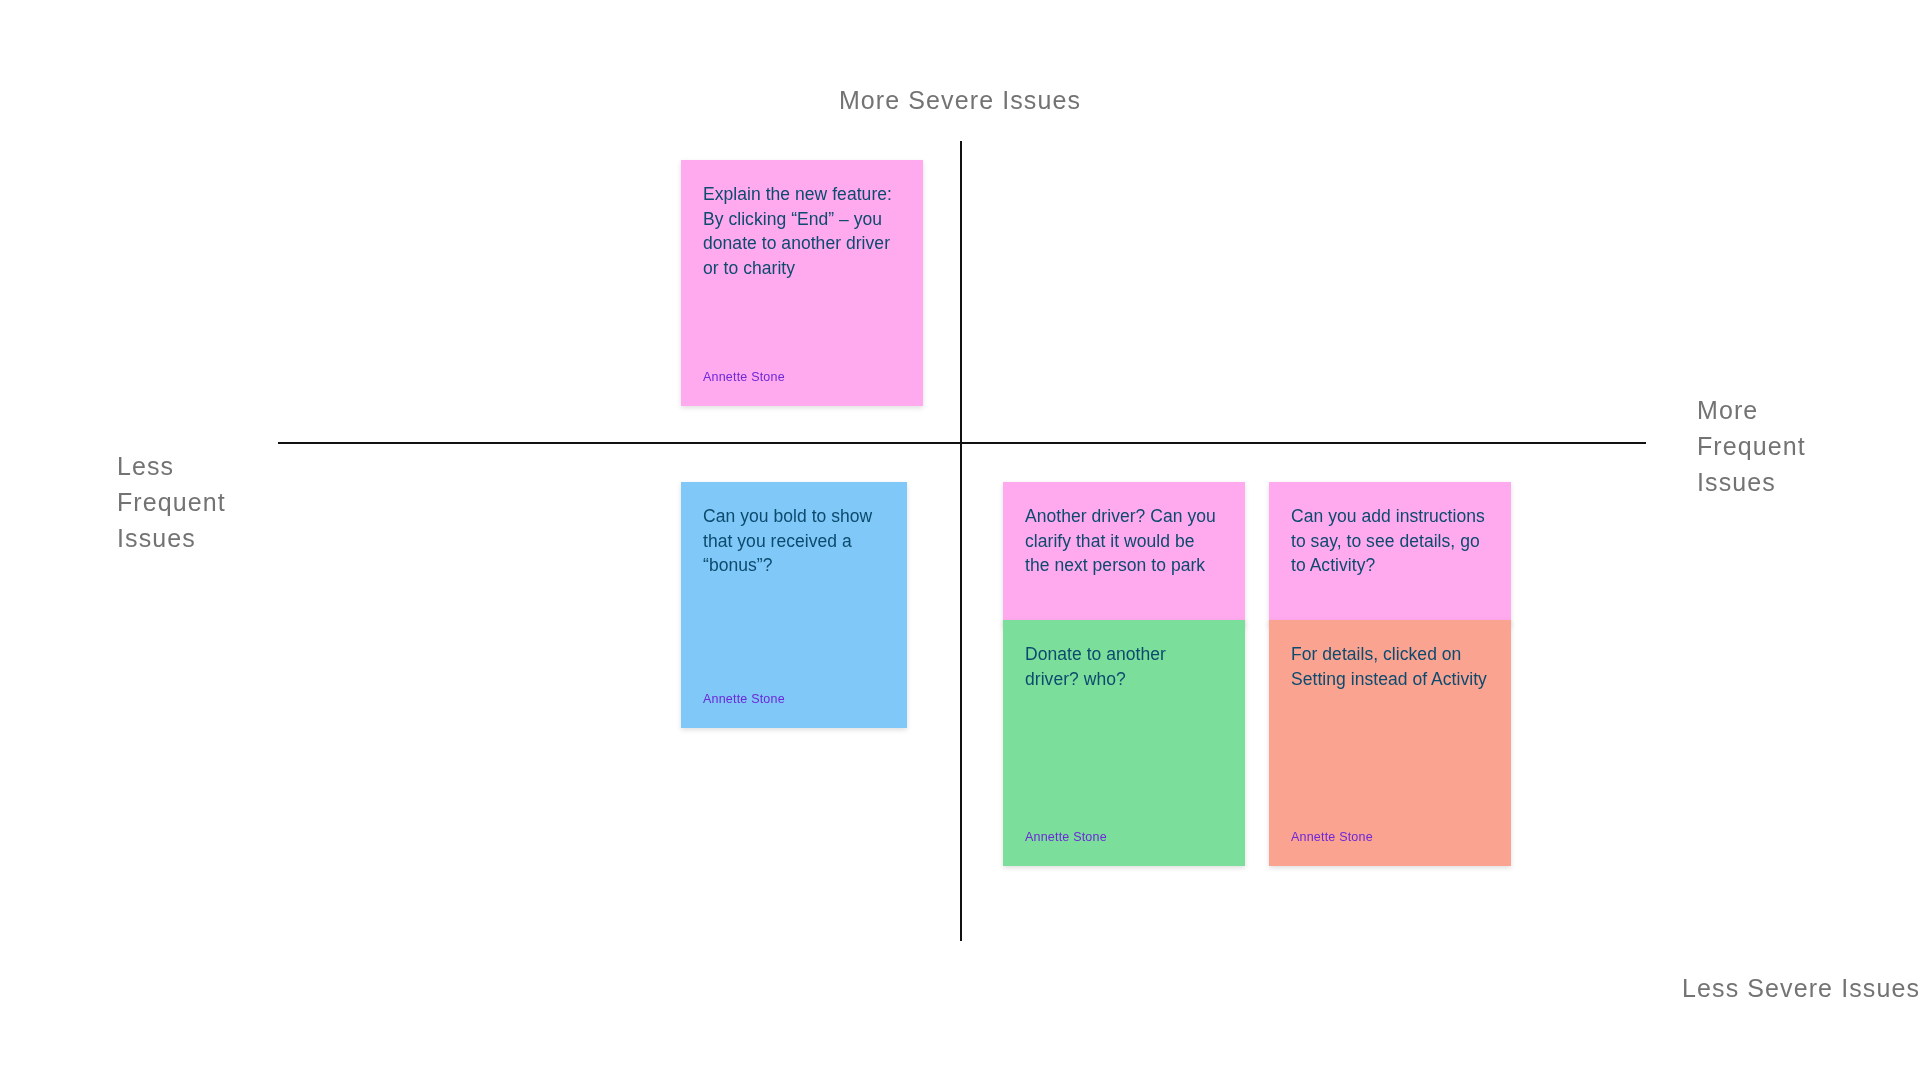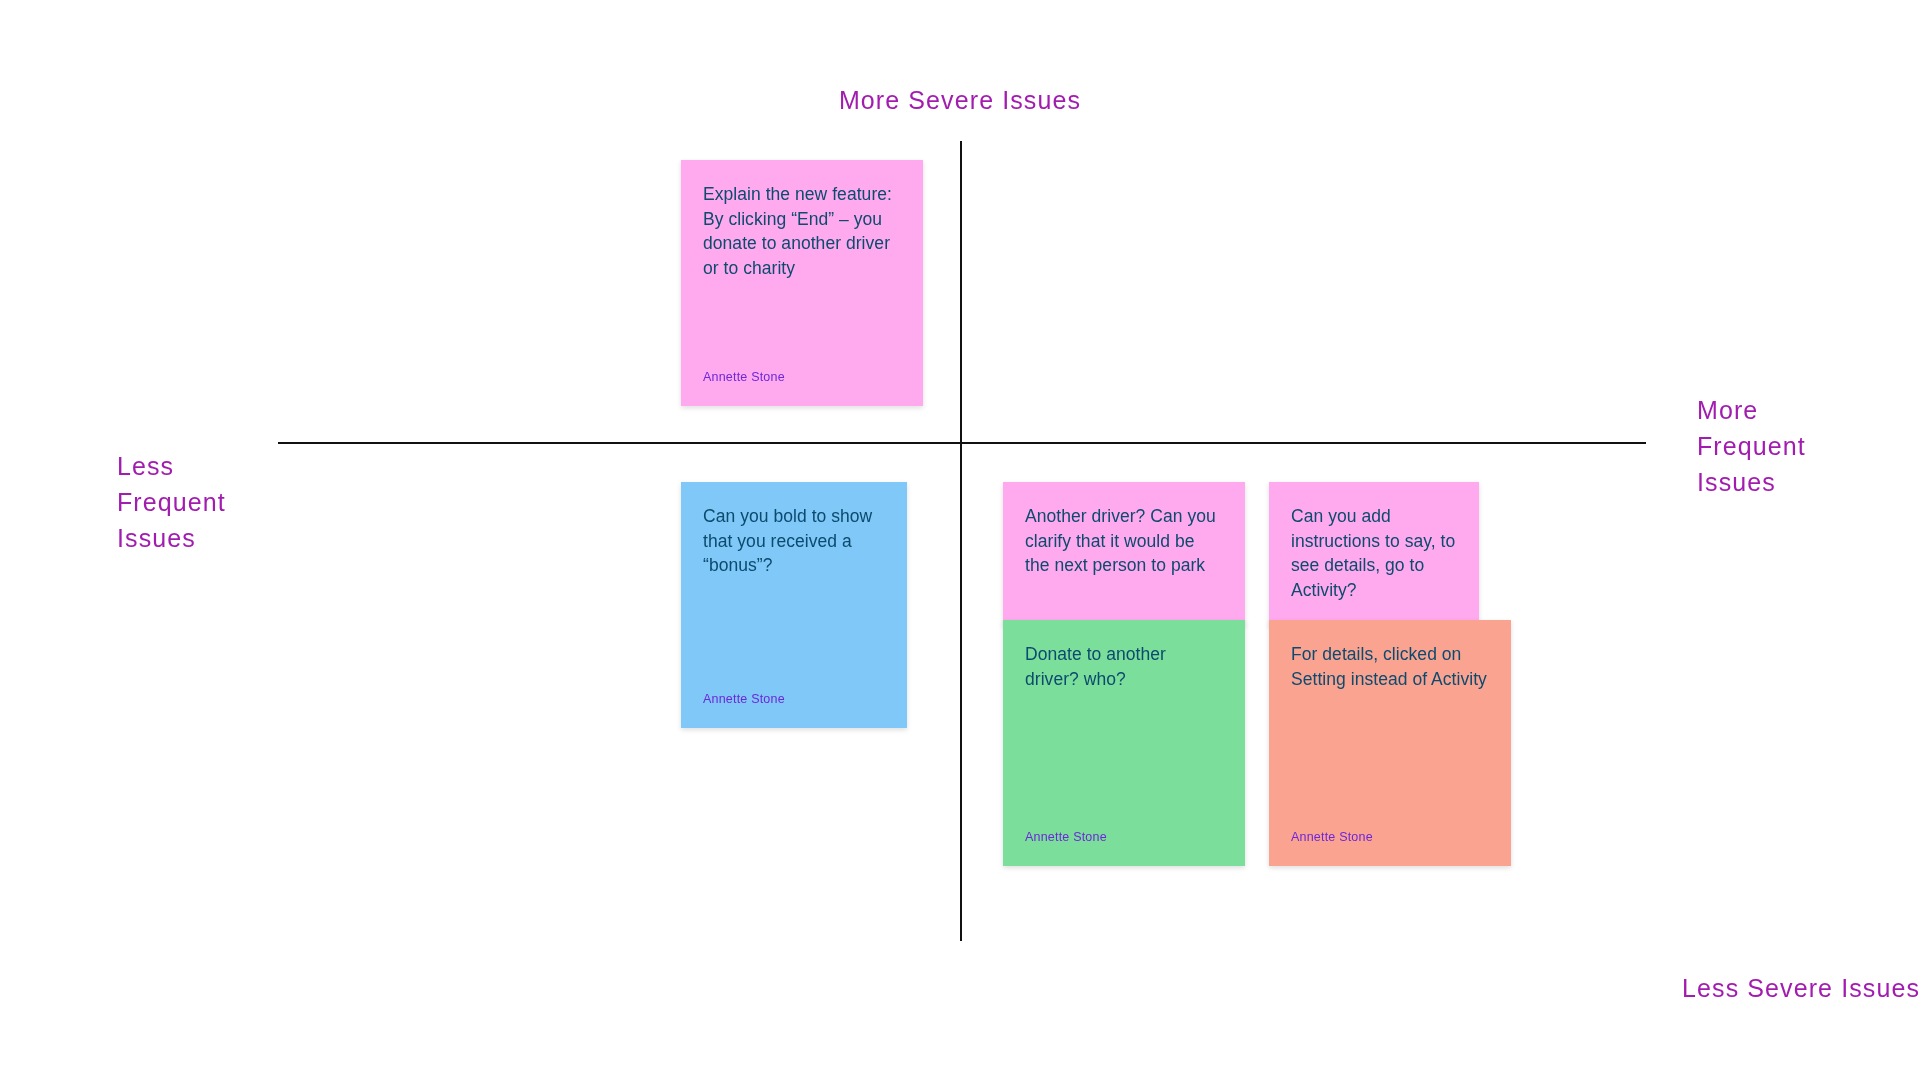--- a/index.html
+++ b/index.html
@@ -34,21 +34,21 @@
     left: 960px;
     top: 141px;
     width: 2px;
     height: 800px;
     background: #111111;
   }
 
   
   .axis-label {
     position: absolute;
-    color: #a21caf;
+    color: #737373;
     font-size: 25px;
     letter-spacing: 1.1px;
     line-height: 36px;
     font-weight: 400;
     white-space: pre-line;
   }
   .label-top {
     left: 0;
     top: 82px;
     width: 1920px;
@@ -113,21 +113,21 @@
   }
   #note-another-driver {
     left: 1003px;
     top: 482px;
     width: 242px;
     height: 144px;
   }
   #note-add-instructions {
     left: 1269px;
     top: 482px;
-    width: 210px;
+    width: 242px;
     height: 144px;
   }
   #note-donate-driver {
     left: 1003px;
     top: 620px;
     width: 242px;
     height: 246px;
   }
   #note-for-details {
     left: 1269px;

